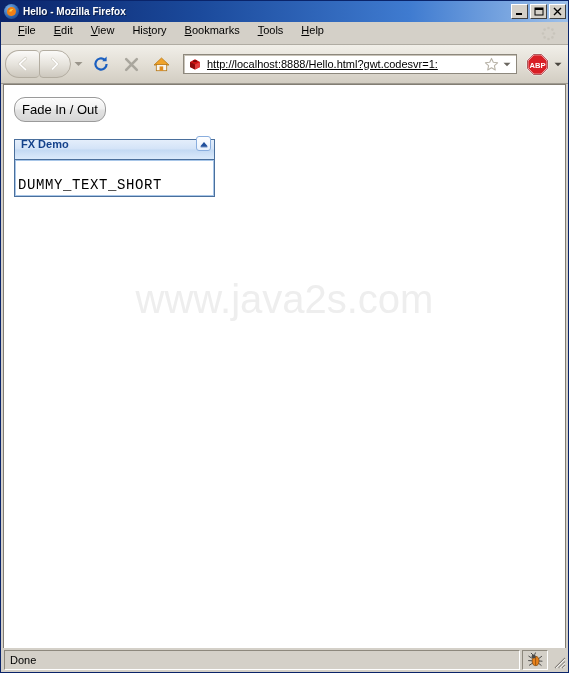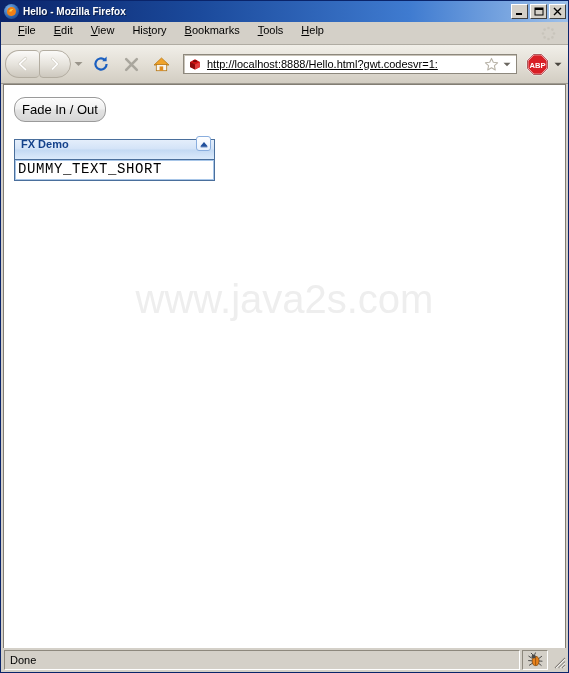--- a/index.html
+++ b/index.html
@@ -199,20 +199,21 @@
     background: #ffffff;
     padding: 0px 1px 1px 2px;
   }
   .fx-text {
     font-family: "Liberation Mono", "DejaVu Sans Mono", monospace;
     font-size: 14px;
     color: #000;
     letter-spacing: 0.6px;
     white-space: nowrap;
     line-height: 17px;
+    margin-top: 16px;
   }
 
   
   .statusbar {
     height: 24px; flex: 0 0 24px;
     background: #d4d0c8;
     display: flex; align-items: stretch;
     padding: 2px 2px 2px 3px;
     gap: 2px;
     border-radius: 12px;

